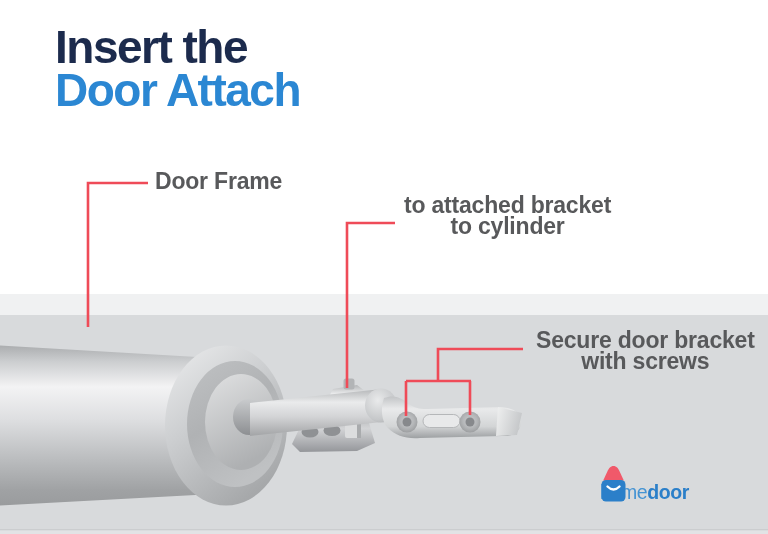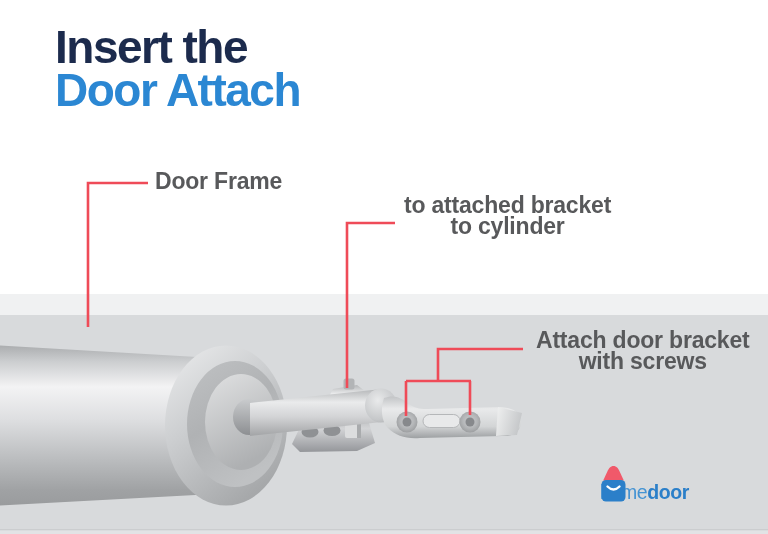--- a/index.html
+++ b/index.html
@@ -170,21 +170,21 @@
   <div class="callout" id="callout-door-frame">
     <span>Door Frame</span>
   </div>
 
   <div class="callout" id="callout-insert-pin">
     <span>to attached bracket</span>
     <span>to cylinder</span>
   </div>
 
   <div class="callout" id="callout-secure">
-    <span>Attach door bracket</span>
+    <span>Secure door bracket</span>
     <span>with screws</span>
   </div>
 
   <div class="logo">
     <svg width="27" height="41" viewBox="0 0 27 41" aria-hidden="true">
       <path d="M 13.5,2 C 10.5,2 8.8,4.5 7.6,7 L 3.2,16.5 H 23.8 L 19.4,7 C 18.2,4.5 16.5,2 13.5,2 Z" style="fill:var(--logo-roof-red,#f0596a)"></path>
       <rect x="1.5" y="16" width="24" height="21.5" rx="4.5" style="fill:var(--logo-blue,#2b7fc9)"></rect>
       <path d="M 7.5,22.5 Q 13.5,28.5 19.5,22.5" fill="none" stroke="#ffffff" stroke-width="2.4" stroke-linecap="round"></path>
     </svg>
     <div class="wordmark">

